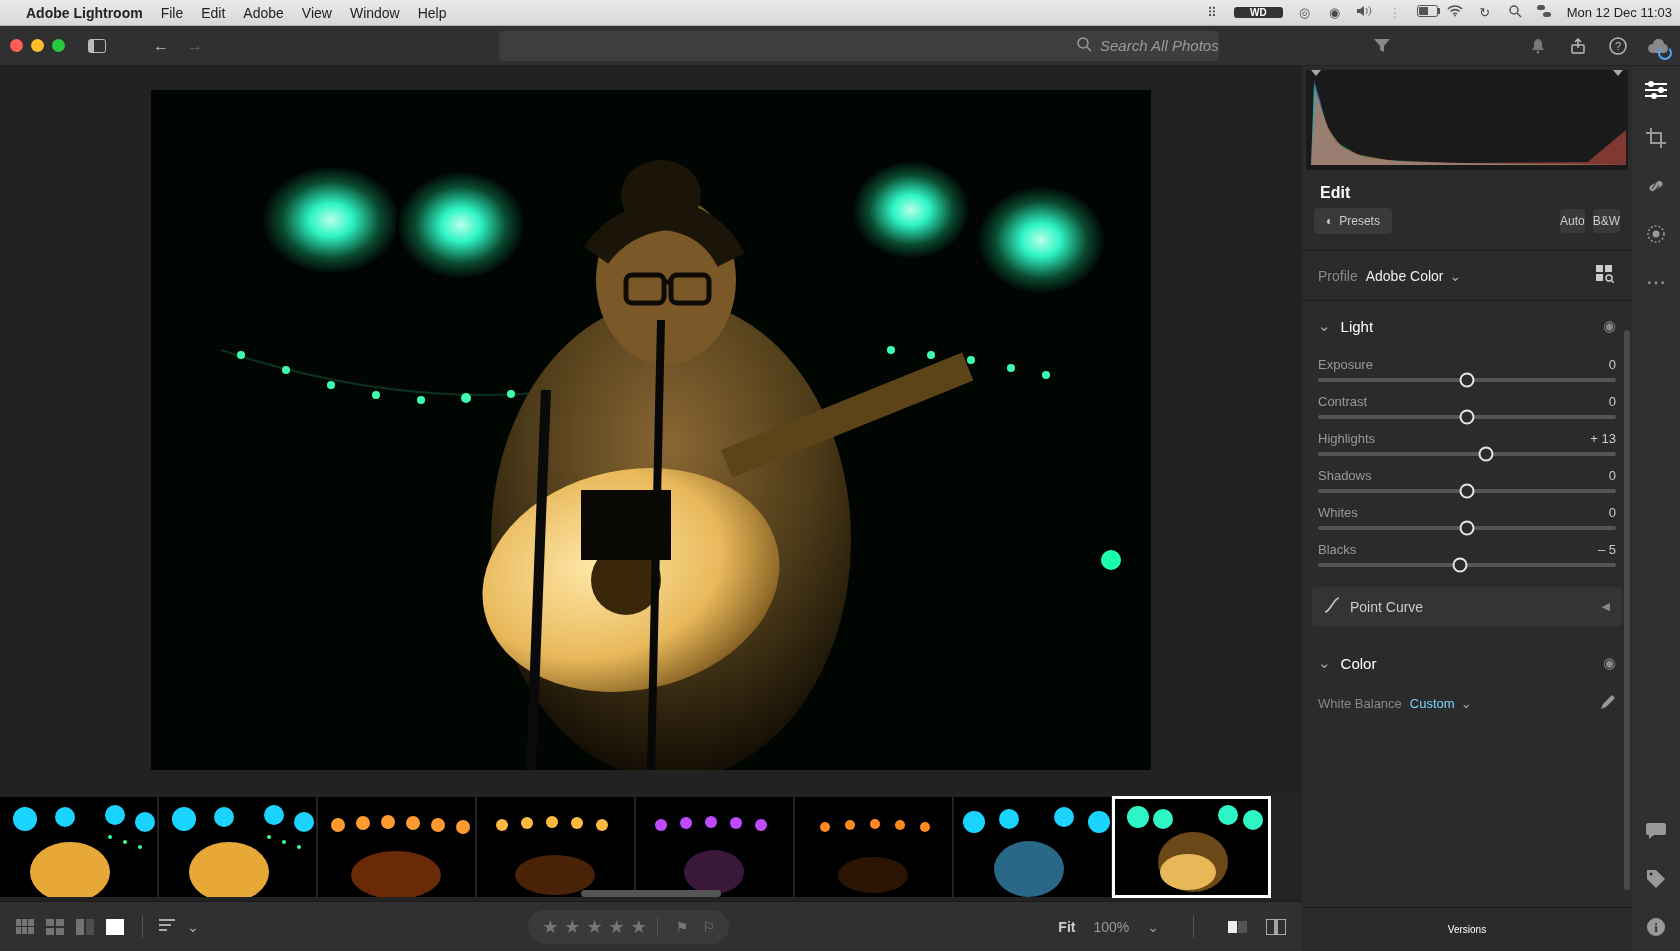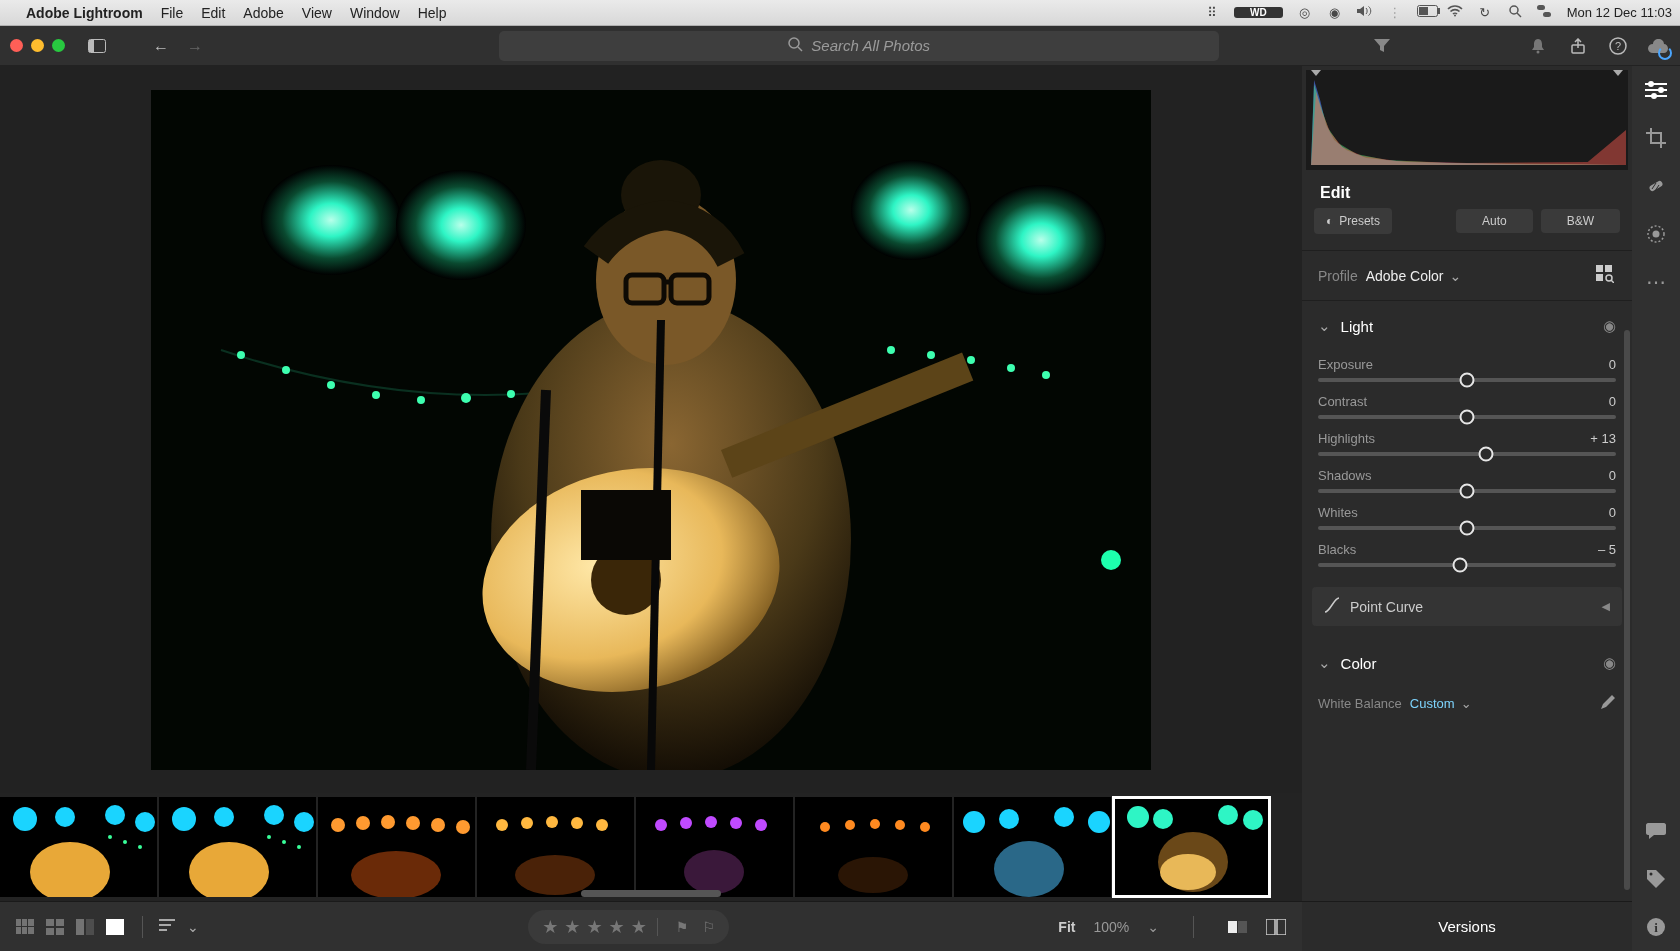--- a/index.html
+++ b/index.html
@@ -14,21 +14,21 @@
 .mac-menubar .status .ico { display:inline-block; width:16px; text-align:center; opacity:.8;}
 .mac-menubar .wd { background:#333; color:#fff; border-radius:3px; padding:0 16px; font-size:10px; font-weight:bold;}
 
 
 .app-header { height:40px; background:#303030; display:flex; align-items:center; padding:0 10px; gap:10px; border-bottom:1px solid #222;}
 .traffic { display:flex; gap:8px; margin-right:10px; }
 .traffic span { width:13px; height:13px; border-radius:50%; display:block; }
 .tl-close{background:#ff5f57;} .tl-min{background:#ffbd2e;} .tl-max{background:#28c940;}
 .hdr-icon { color:#bbb; width:24px; height:24px; display:flex; align-items:center; justify-content:center; cursor:pointer; font-size:16px;}
 .hdr-icon.dim { color:#666; }
-.searchbar { flex:0 0 720px; margin:0 auto; height:30px; background:#3e3e3e; border-radius:5px; display:flex; align-items:center; justify-content:center; color:#9a9a9a; font-size:15px; font-style:italic; gap:8px;}
+.searchbar { flex:0 0 720px; margin:0 auto; height:30px; background:#3e3e3e; border-radius:5px; display:flex; align-items:center; justify-content:flex-end; color:#9a9a9a; font-size:15px; font-style:italic; gap:8px;}
 .searchbar .mag { font-style:normal; }
 .hdr-right { margin-left:auto; display:flex; gap:16px; align-items:center;}
 .cloud-sync { position:relative; color:#888;}
 .cloud-sync::after { content:""; width:10px; height:10px; border:2px solid #4aa6ff; border-top-color:transparent; border-radius:50%; position:absolute; right:-2px; bottom:-2px;}
 
 
 .workspace { display:flex; height:calc(951px - 26px - 40px); }
 .canvas-zone { flex:1; display:flex; flex-direction:column; background:#222; }
 .photo-canvas { flex:1; display:flex; align-items:center; justify-content:center; background:#222; position:relative;}
 .photo-stage { width:1000px; height:680px; background:#000; overflow:hidden; position:relative;}
@@ -52,21 +52,21 @@
 .bottombar .fit { display:flex; gap:18px; align-items:center;}
 .bottombar .tiny-ico { width:20px; height:20px; display:flex; align-items:center; justify-content:center; color:#ccc; cursor:pointer;}
 
 
 .edit-panel { width:330px; background:#2b2b2b; display:flex; flex-direction:column; overflow:hidden; }
 .histogram { height:100px; background:#1a1a1a; position:relative; margin:4px 4px 0 4px;}
 .histo-marker { position:absolute; top:0; width:0; height:0; border-left:5px solid transparent; border-right:5px solid transparent; border-top:6px solid #aaa;}
 .section-head { padding:14px 18px 6px; font-weight:600; color:#fff;}
 .btnrow { padding:0 12px 12px; display:flex; gap:8px; align-items:center;}
 .pill-btn { background:#3a3a3a; border-radius:4px; padding:6px 12px; font-size:12px; color:#ccc; cursor:pointer; display:flex; align-items:center; gap:6px;}
-.pill-btn.sm { padding:5px 26px;}
+.pill-btn.sm { padding:5px 0;}
 .btnrow .push { margin-left:auto; display:flex; gap:8px;}
 .section-divider { height:1px; background:#1f1f1f; margin:4px 0;}
 .profile-row { display:flex; align-items:center; padding:10px 16px; font-size:14px;}
 .profile-row .lbl { color:#888; margin-right:8px;}
 .profile-row .val { color:#eee;}
 .profile-row .grid-ico { margin-left:auto; width:20px;}
 .accordion-hdr { padding:12px 16px; display:flex; align-items:center; font-size:15px; color:#fff; font-weight:500; cursor:pointer;}
 .accordion-hdr .chev { margin-right:10px; color:#aaa;}
 .accordion-hdr .eye { margin-left:auto; color:#888; font-size:15px;}
 .sliders { padding:4px 16px 10px;}
@@ -75,21 +75,21 @@
 .slider-row .top .val { color:#ccc;}
 .track { position:relative; height:4px; background:#555; border-radius:2px;}
 .handle { position:absolute; top:50%; width:15px; height:15px; background:#2b2b2b; border:2px solid #e6e6e6; border-radius:50%; transform:translate(-50%,-50%); cursor:pointer;}
 .point-curve { background:#343434; margin:4px 10px; padding:10px 12px; border-radius:4px; display:flex; align-items:center; font-size:14px; color:#ccc; cursor:pointer;}
 .point-curve .curve-ico { margin-right:10px;}
 .point-curve .tri { margin-left:auto; font-size:11px; color:#888;}
 .wb-row { padding:10px 16px; display:flex; align-items:center; font-size:13px;}
 .wb-row .lbl { color:#888; margin-right:8px;}
 .wb-row .val { color:#7dd3fc;}
 .wb-row .dropper { margin-left:auto; color:#999;}
-.versions-btn { margin-top:auto; text-align:center; padding:16px; color:#fff; font-size:15px; border-top:1px solid #1a1a1a; cursor:pointer; background:#2b2b2b;}
+.versions-btn { margin-top:auto; text-align:center; padding:16px; color:#fff; font-size:10px; border-top:1px solid #1a1a1a; cursor:pointer; background:#2b2b2b;}
 
 .edit-scroll { flex:1; overflow:hidden; position:relative;}
 .edit-scroll::after { content:""; position:absolute; right:2px; top:160px; width:6px; height:560px; background:#4a4a4a; border-radius:3px;}
 
 
 .toolstrip { width:48px; background:#303030; display:flex; flex-direction:column; align-items:center; padding:10px 0; gap:20px;}
 .toolstrip .tool { width:28px; height:28px; display:flex; align-items:center; justify-content:center; color:#999; cursor:pointer; font-size:18px;}
 .toolstrip .tool.active { color:#fff;}
 .toolstrip .gap { flex:1;}
 </style>

